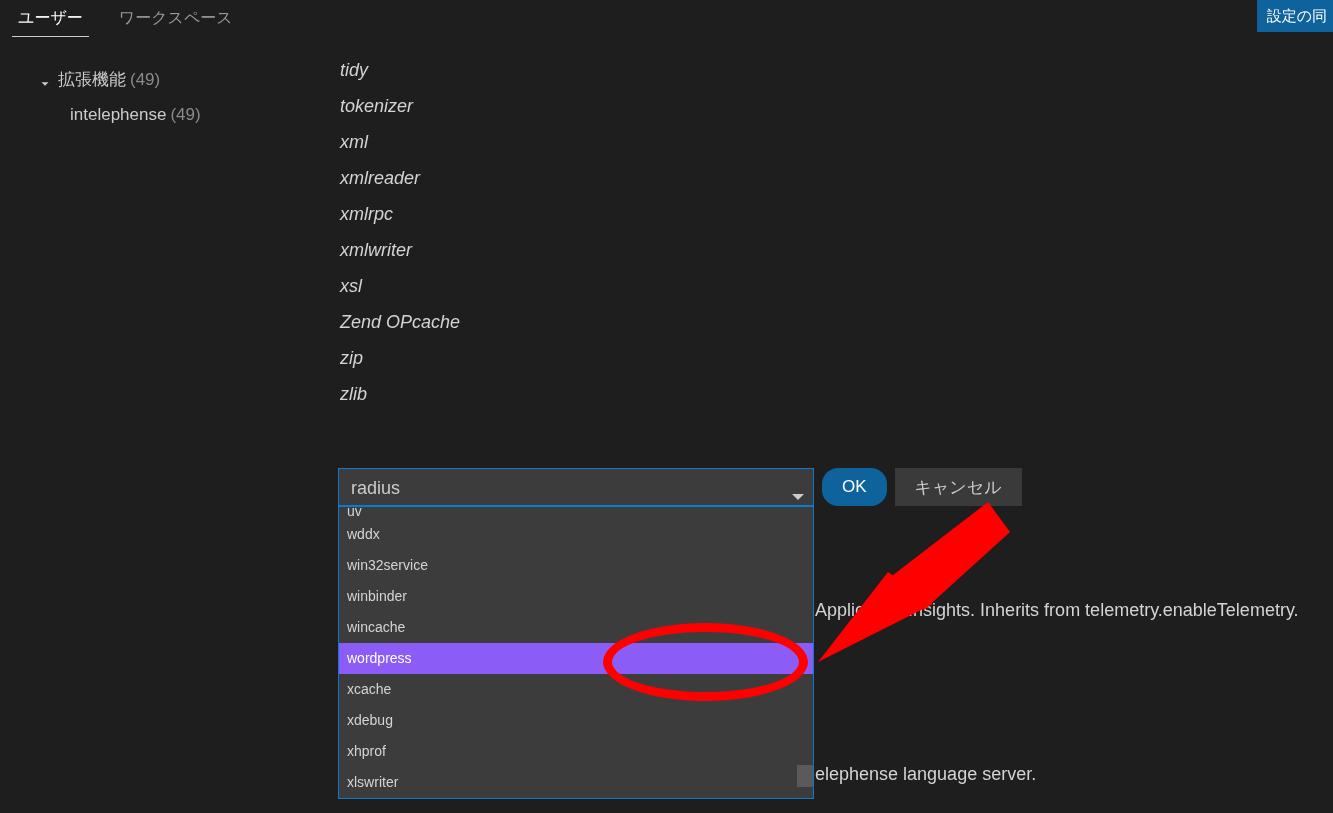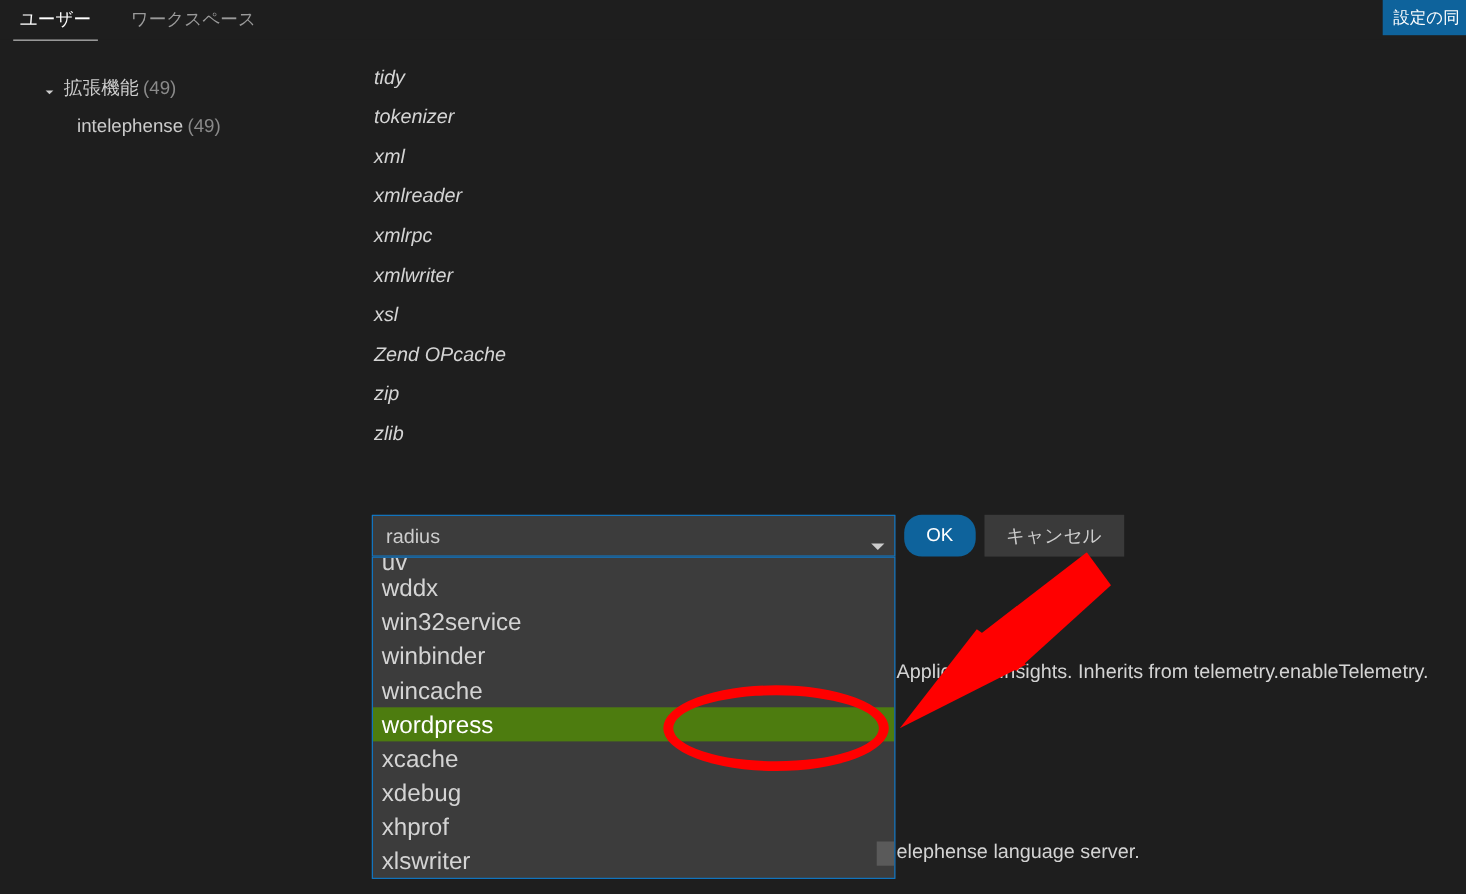--- a/index.html
+++ b/index.html
@@ -156,28 +156,28 @@
   position:absolute;
   left:28px;
   top:470px;
   width:476px;
   background:#3c3c3c;
   border:1px solid #0d7acc;
   max-height:330px;
   overflow:hidden;
 }
 .dd-item {
-  font-size:22px;
+  font-size:14px;
   color:#d4d4d4;
   padding:2px 8px;
   line-height:27px;
   cursor:pointer;
 }
 .dd-item.sel {
-  background:#4d7c0f;
+  background:#8b5cf6;
   color:#ffffff;
 }
 .dd-scrollbar {
   position:absolute;
   right:0; top:258px;
   width:16px; height:22px;
   background:#5a5a5a;
 }
 
 

